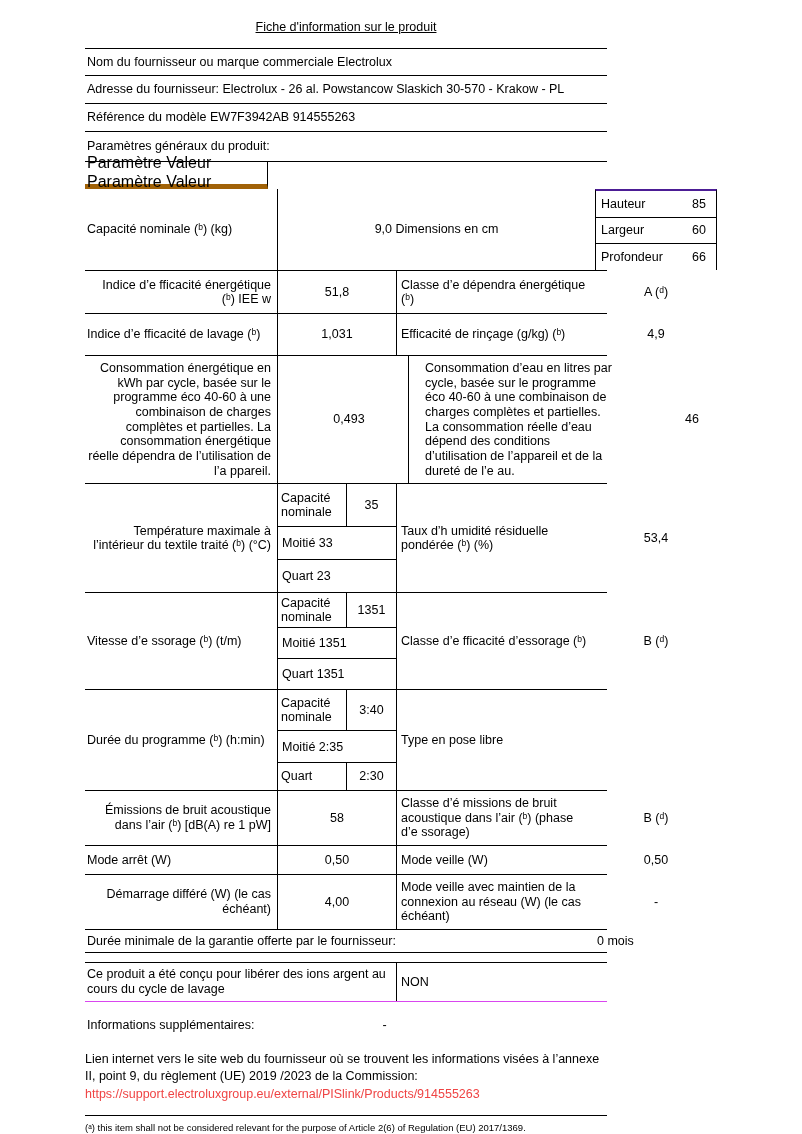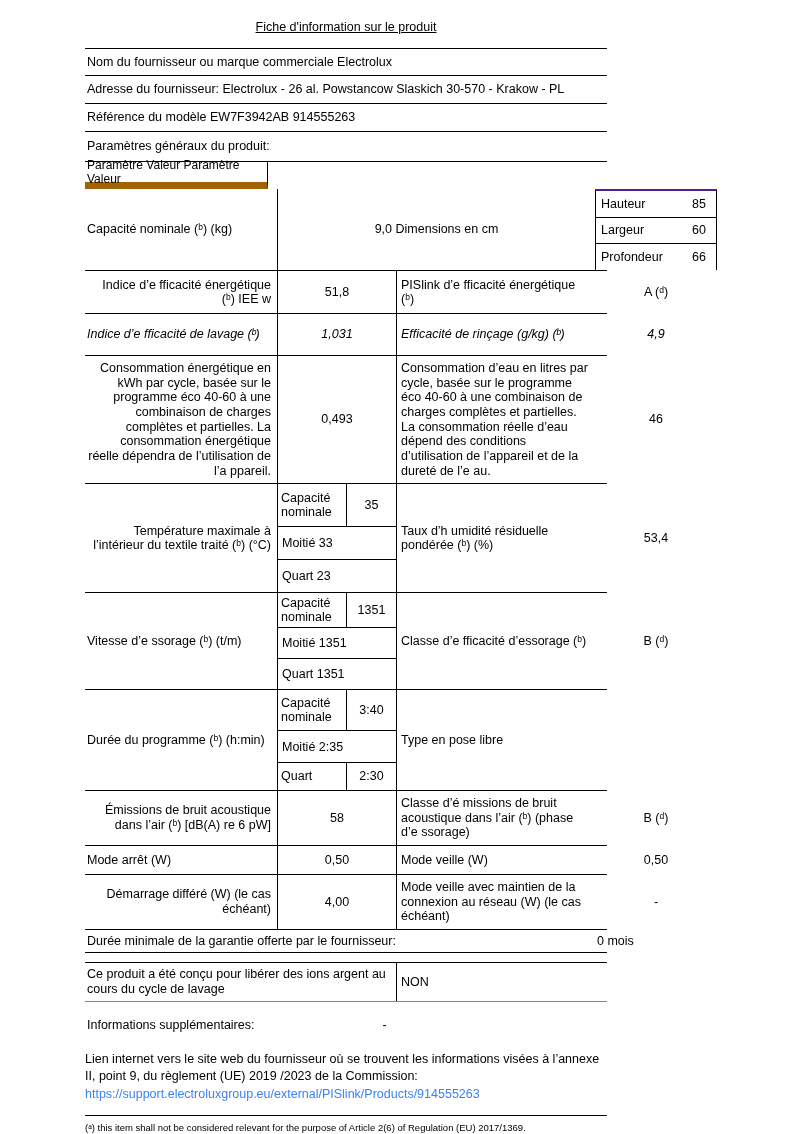--- a/index.html
+++ b/index.html
@@ -7,21 +7,21 @@
        font-family:"Liberation Sans","DejaVu Sans",sans-serif;
        font-size:12.5px;line-height:1.17;overflow:hidden;}
   .page{box-sizing:border-box;width:647px;height:1134px;padding:20px 40px 0 85px;}
   .title{text-align:center;text-decoration:underline;margin-bottom:13px;}
   .info-row{border-top:1px solid #000;padding:6px 2px;}
   .info-row.last{border-bottom:1px solid #000;}
   .section-label{padding:7px 2px 8px 2px;}
   .table{border-top:1px solid #000;}
   .header-row{height:27px;}
   .header-box{box-sizing:border-box;width:183px;height:100%;border-right:1px solid #000;
-              border-bottom:7px solid #a16207;display:flex;align-items:center;padding:2px;font-size:12px;}
+              border-bottom:5px solid #a16207;display:flex;align-items:center;padding:2px;font-size:16px;}
   .trow{display:grid;grid-template-columns:193px 119px 198px 122px;border-bottom:1px solid #000;}
   .trow>div{box-sizing:border-box;}
   .c1{border-right:1px solid #000;padding:5px 6px 5px 2px;display:flex;align-items:center;text-align:right;}
   .c2{border-right:1px solid #000;display:flex;align-items:center;justify-content:center;text-align:center;padding:3px;}
   .c3{padding:5px 6px 5px 4px;display:flex;align-items:center;}
   .c4{display:flex;align-items:center;justify-content:center;text-align:center;padding:3px;}
   .cmerge{grid-column:3/5;padding:5px 6px 5px 4px;display:flex;align-items:center;}
   
   .row-capacity{grid-template-columns:193px 317px 122px;min-height:81px;}
   .cmid{display:flex;align-items:center;justify-content:center;text-align:center;padding:3px;}
@@ -33,36 +33,36 @@
   
   .csub{border-right:1px solid #000;display:flex;flex-direction:column;}
   .sub-row{border-bottom:1px solid #000;display:flex;align-items:stretch;}
   .sub-row:last-child{border-bottom:none;}
   .sub-tall{flex:1.5;min-height:34px;}
   .sub-std{flex:1;min-height:26px;}
   .sub-label{width:62px;border-right:1px solid #000;padding:2px 3px;display:flex;align-items:center;}
   .sub-value{flex:1;display:flex;align-items:center;justify-content:center;text-align:center;}
   .sub-plain{padding:2px 4px;display:flex;align-items:center;}
   
-  .row-energy{min-height:42px;} .row-wash{min-height:41px;font-style:italic;} .row-consumption{min-height:127px;}
+  .row-energy{min-height:42px;} .row-wash{min-height:41px;} .row-consumption{min-height:127px;gap:12px;}
   .row-temperature{min-height:108px;} .row-spin{min-height:89px;} .row-duration{min-height:100px;}
   .row-noise{min-height:53px;} .row-off{min-height:28px;} .row-delayed{min-height:46px;}
   .row-warranty{grid-template-columns:510px 122px;min-height:22px;}
   .warranty-label{padding:3px 2px;display:flex;align-items:center;}
   .warranty-value{padding:3px 2px;display:flex;align-items:center;}
   .ions-row{margin-top:9px;border-top:1px solid #000;border-bottom:1px solid #d946ef;
             display:grid;grid-template-columns:312px 320px;min-height:38px;}
   .ions-row>div{box-sizing:border-box;}
   .ions-label{border-right:1px solid #000;padding:4px 6px 4px 2px;display:flex;align-items:center;}
   .ions-value{padding:4px;display:flex;align-items:center;}
   .extra-info{margin-top:14px;display:grid;grid-template-columns:193px 119px;gap:47px;}
   .extra-label{padding:2px;}
   .extra-value{text-align:center;padding:2px;}
   .link-para{margin-top:16px;line-height:1.4;}
-  .link-url{color:#3b82f6;}
+  .link-url{color:#ef4444;}
   .footnotes{margin-top:12px;border-top:1px solid #000;padding-top:5px;font-size:9.5px;line-height:1.45;}
 </style>
 </head>
 <body>
 
 <div class="page">
 
   <div class="title">Fiche d'information sur le produit</div>
 
   <div>
@@ -94,21 +94,21 @@
         <div class="dim">
           <span>Profondeur</span>
           <span>66</span>
         </div>
       </div>
     </div>
 
     <div class="trow row-energy">
       <div class="c1">Indice d’e fficacité énergétique (ᵇ) IEE w</div>
       <div class="c2">51,8</div>
-      <div class="c3">PISlink d’e fficacité énergétique (ᵇ)</div>
+      <div class="c3">Classe d’e dépendra énergétique (ᵇ)</div>
       <div class="c4">A (ᵈ)</div>
     </div>
 
     <div class="trow row-wash">
       <div class="c1">Indice d’e fficacité de lavage (ᵇ)</div>
       <div class="c2">1,031</div>
       <div class="c3">Efficacité de rinçage (g/kg) (ᵇ)</div>
       <div class="c4">4,9</div>
     </div>
 
@@ -167,21 +167,21 @@
         </div>
         <div class="sub-row sub-std">
           <div class="sub-label">Quart</div>
           <div class="sub-value">2:30</div>
         </div>
       </div>
       <div class="cmerge">Type en pose libre</div>
     </div>
 
     <div class="trow row-noise">
-      <div class="c1">Émissions de bruit acoustique dans l’air (ᵇ) [dB(A) re 6 pW]</div>
+      <div class="c1">Émissions de bruit acoustique dans l’air (ᵇ) [dB(A) re 1 pW]</div>
       <div class="c2">58</div>
       <div class="c3">Classe d’é missions de bruit acoustique dans l’air (ᵇ) (phase d’e ssorage)</div>
       <div class="c4">B (ᵈ)</div>
     </div>
 
     <div class="trow row-off">
       <div class="c1">Mode arrêt (W)</div>
       <div class="c2">0,50</div>
       <div class="c3">Mode veille (W)</div>
       <div class="c4">0,50</div>

